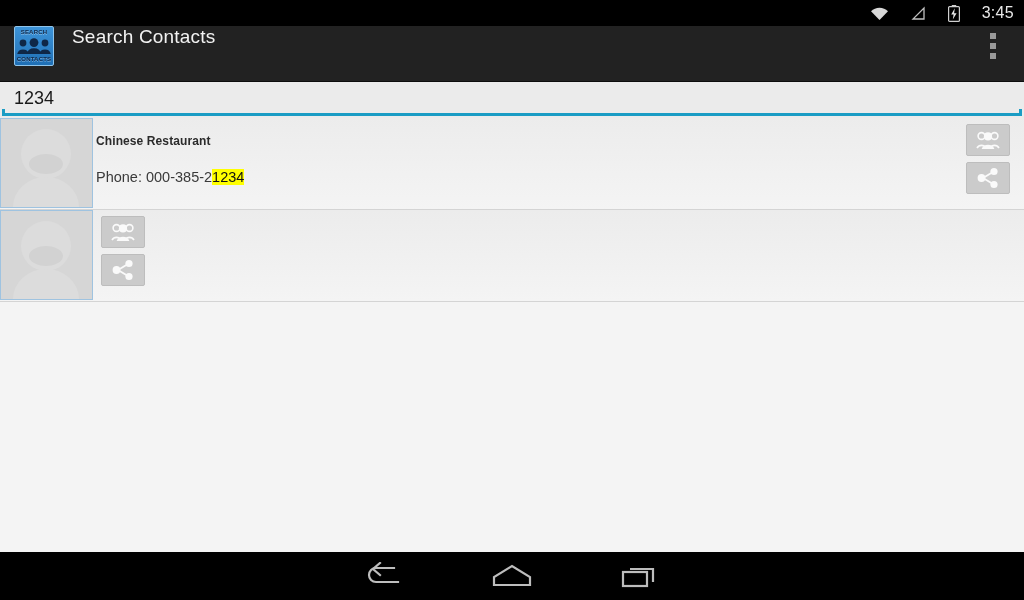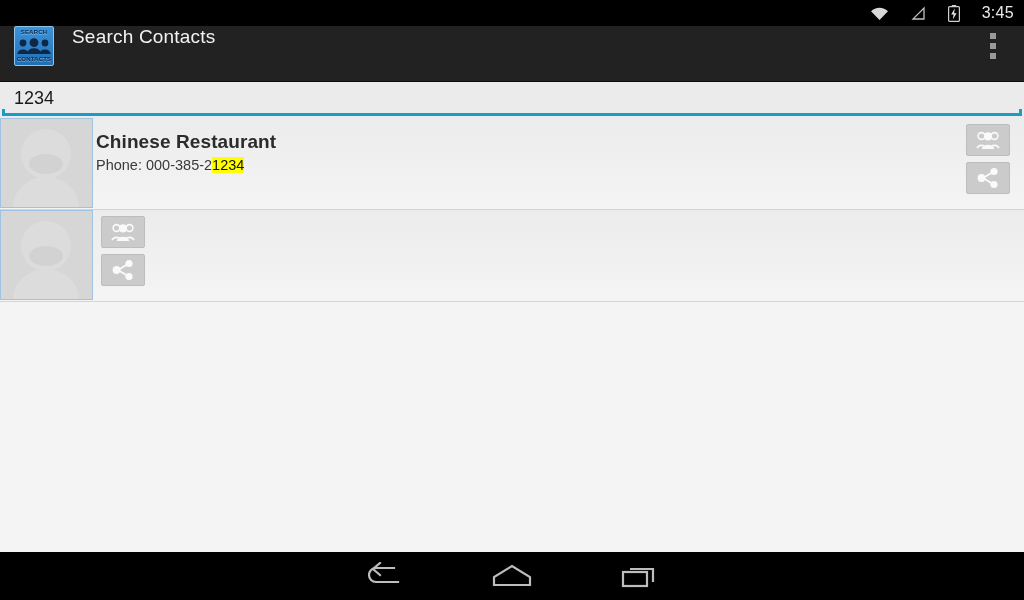--- a/index.html
+++ b/index.html
@@ -85,25 +85,25 @@
     display:flex; align-items:flex-start;
   }
   .avatar {
     width:93px; height:90px; flex:0 0 auto;
     background:#d6d6d6; border:1px solid #9fc3e0;
     position:relative; overflow:hidden;
   }
   .avatar svg { position:absolute; left:0; top:0; }
   .row-text { margin-left:3px; padding-top:13px; flex:1 1 auto; }
   .contact-name {
-    font-size:19px; font-weight:bold; color:#2b2b2b;
+    font-size:12px; font-weight:bold; color:#2b2b2b;
     letter-spacing:.1px; line-height:21px;
   }
   .contact-detail {
-    font-size:14.5px; color:#3a3a3a; line-height:19px; margin-top:4px;
+    font-size:14.5px; color:#3a3a3a; line-height:19px; margin-top:16px;
   }
   .hl { background:#ffff00; color:#111; }
   .row-actions {
     flex:0 0 auto; width:60px; padding-top:6px; margin-right:6px;
     display:flex; flex-direction:column; align-items:center; gap:6px;
   }
   .act-btn {
     width:44px; height:32px; background:#cbcbcb; border:1px solid #bdbdbd;
     border-radius:2px; display:flex; align-items:center;
     justify-content:center; cursor:pointer;

